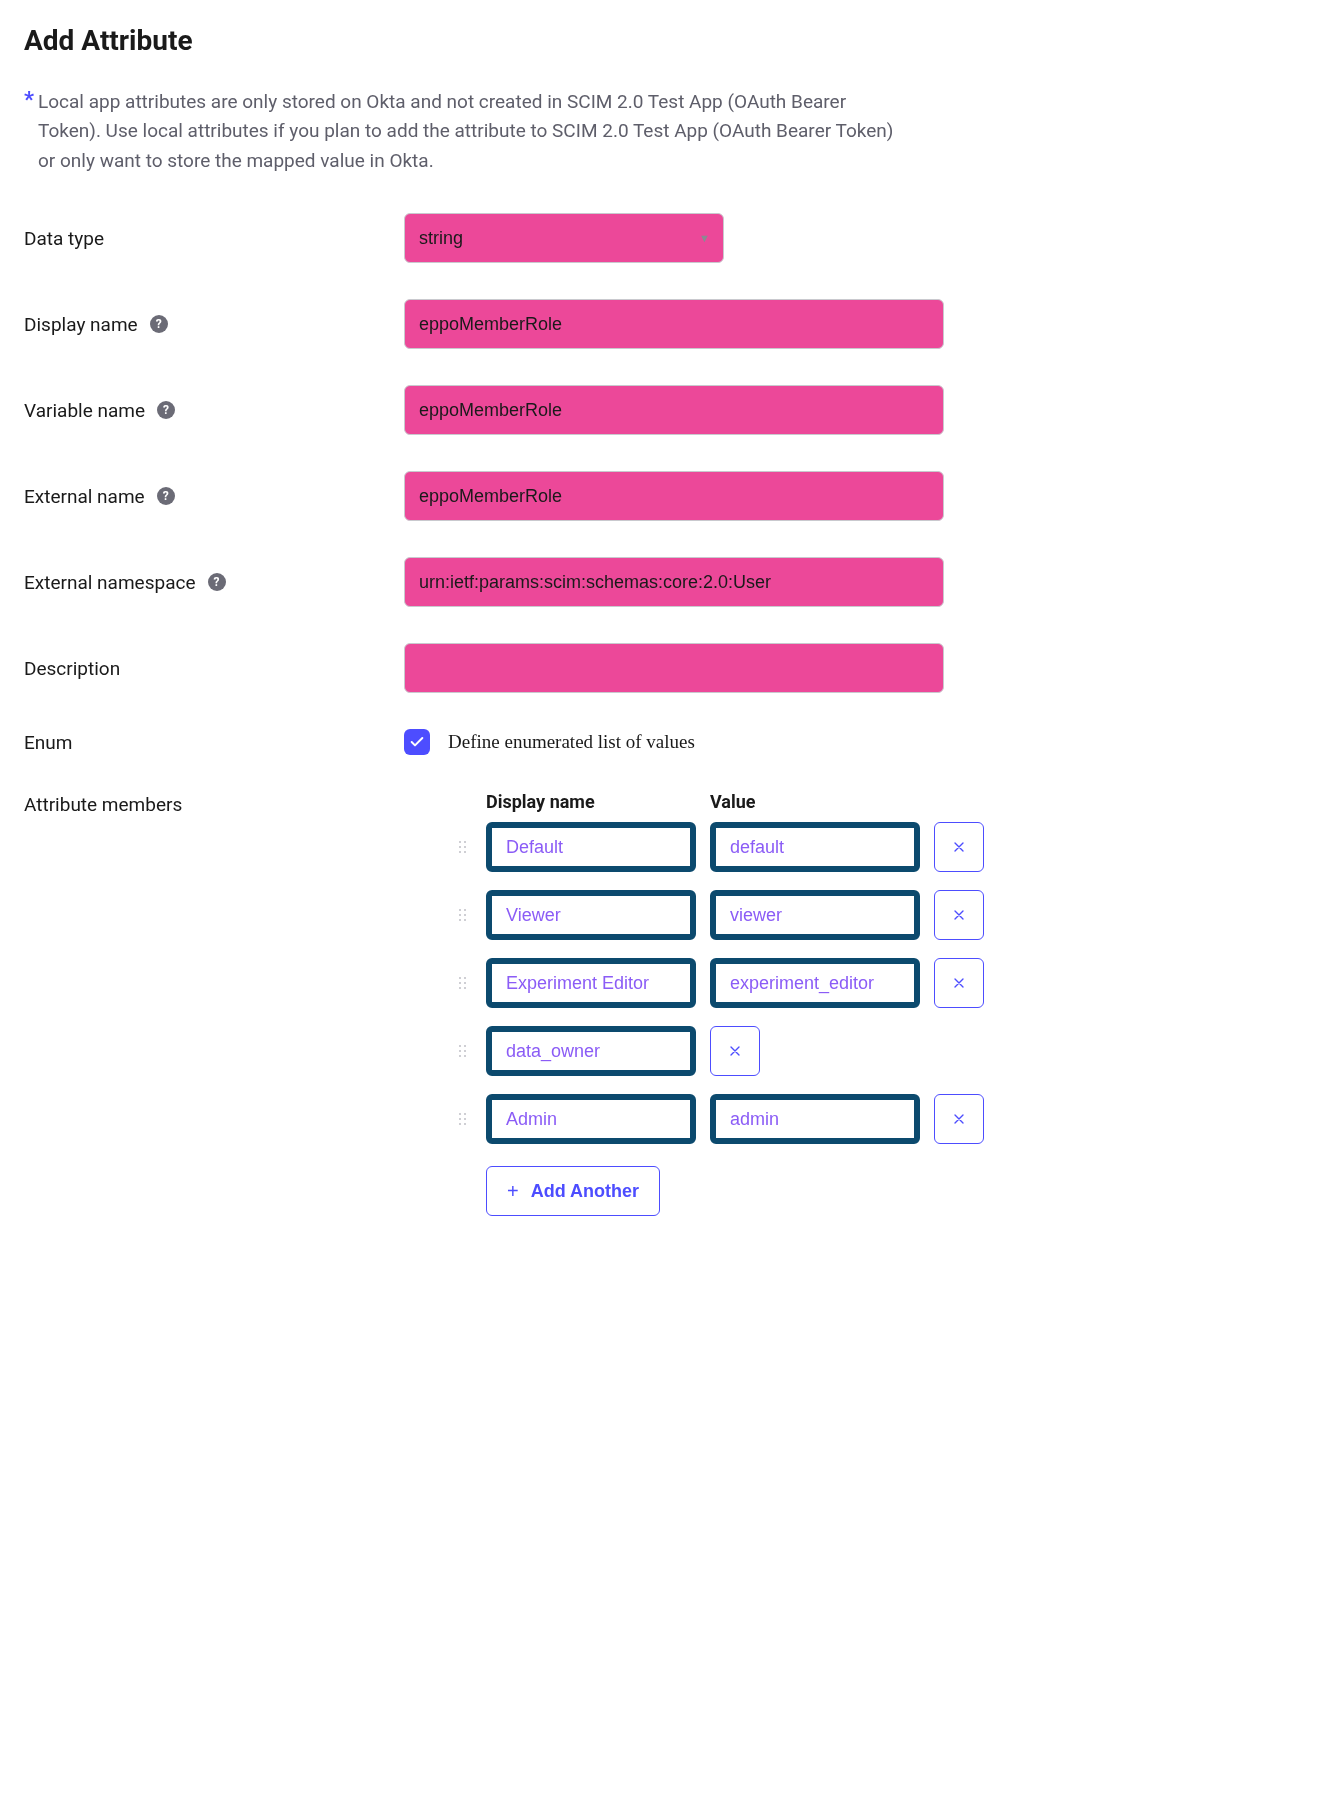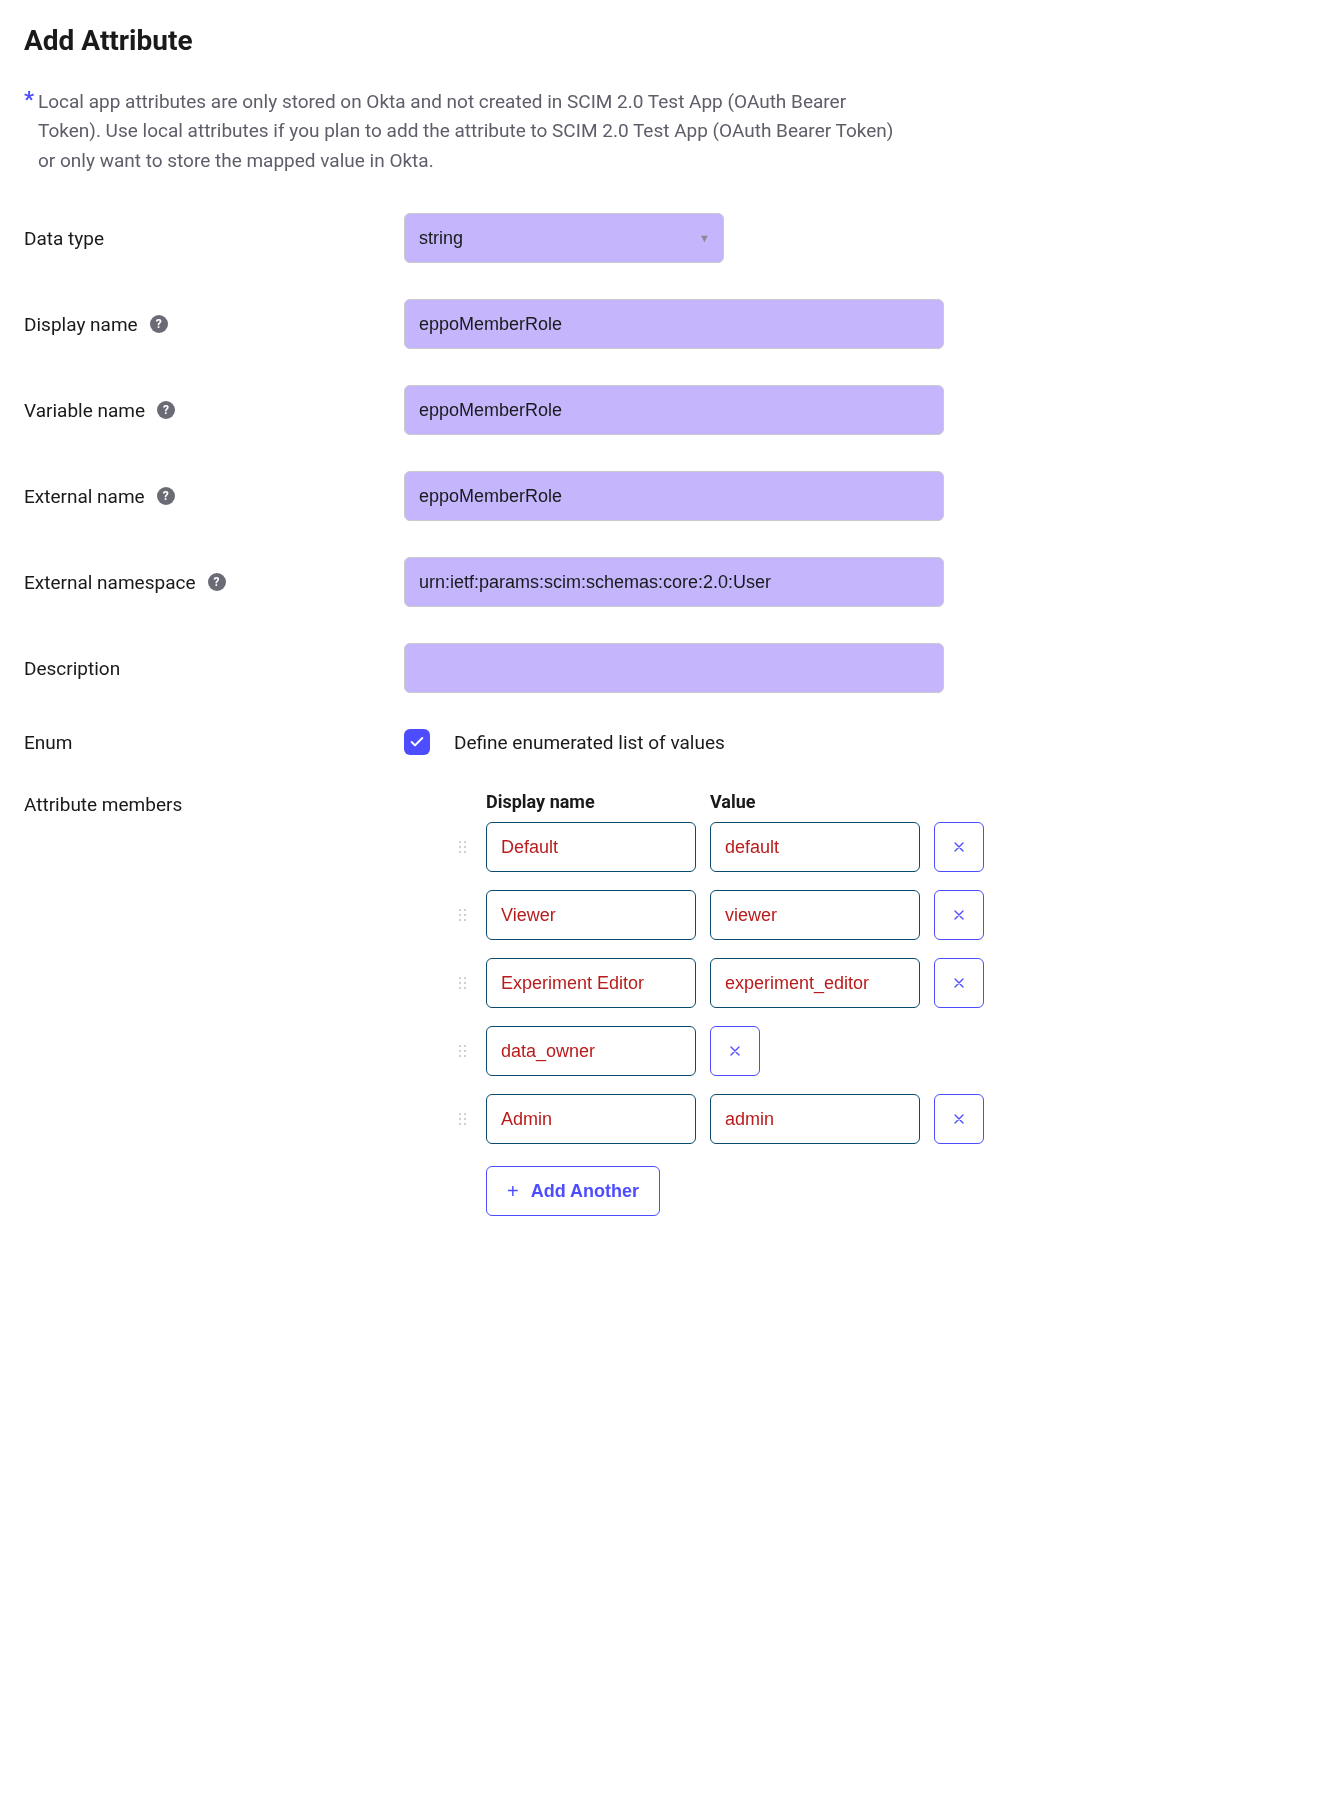--- a/index.html
+++ b/index.html
@@ -61,21 +61,21 @@
     font-weight: 700;
     align-items: center;
     justify-content: center;
   }
   .control-col { flex: 1; }
   .text-input, .select-box {
     width: 100%;
     height: 50px;
     border: 1px solid #c9c9ce;
     border-radius: 6px;
-    background: #c4b5fd;
+    background: #ec4899;
     padding: 0 14px;
     font-size: 18px;
     color: #1a1a1a;
   }
   .select-wrap {
     position: relative;
     width: 320px;
   }
   .select-box {
     appearance: none;
@@ -86,21 +86,22 @@
     right: 14px;
     top: 50%;
     transform: translateY(-50%);
     pointer-events: none;
     color: #8a8a92;
     font-size: 11px;
   }
   .checkbox-row {
     display: flex;
     align-items: center;
-    gap: 24px;
+    gap: 18px;
+    font-family: Liberation Serif, serif;
   }
   .chk {
     width: 26px;
     height: 26px;
     border-radius: 6px;
     background: #4d4dff;
     display: inline-flex;
     align-items: center;
     justify-content: center;
     color: #fff;
@@ -131,26 +132,26 @@
     align-items: center;
     gap: 3px;
     color: #bfbfc6;
   }
   .drag-handle .dot {
     width: 2px; height: 2px; background: #bfbfc6; border-radius: 50%;
   }
   .drag-handle-row { display:flex; gap:3px; }
   .cell-input {
     height: 50px;
-    border: 1px solid #0c4a6e;
+    border: 6px solid #0c4a6e;
     border-radius: 6px;
     background: #fff;
     padding: 0 14px;
     font-size: 18px;
-    color: #b91c1c;
+    color: #8b5cf6;
     width: 100%;
   }
   .remove-btn {
     width: 50px;
     height: 50px;
     border: 1.5px solid #4d4dff;
     border-radius: 6px;
     background: #fff;
     display: inline-flex;
     align-items: center;

